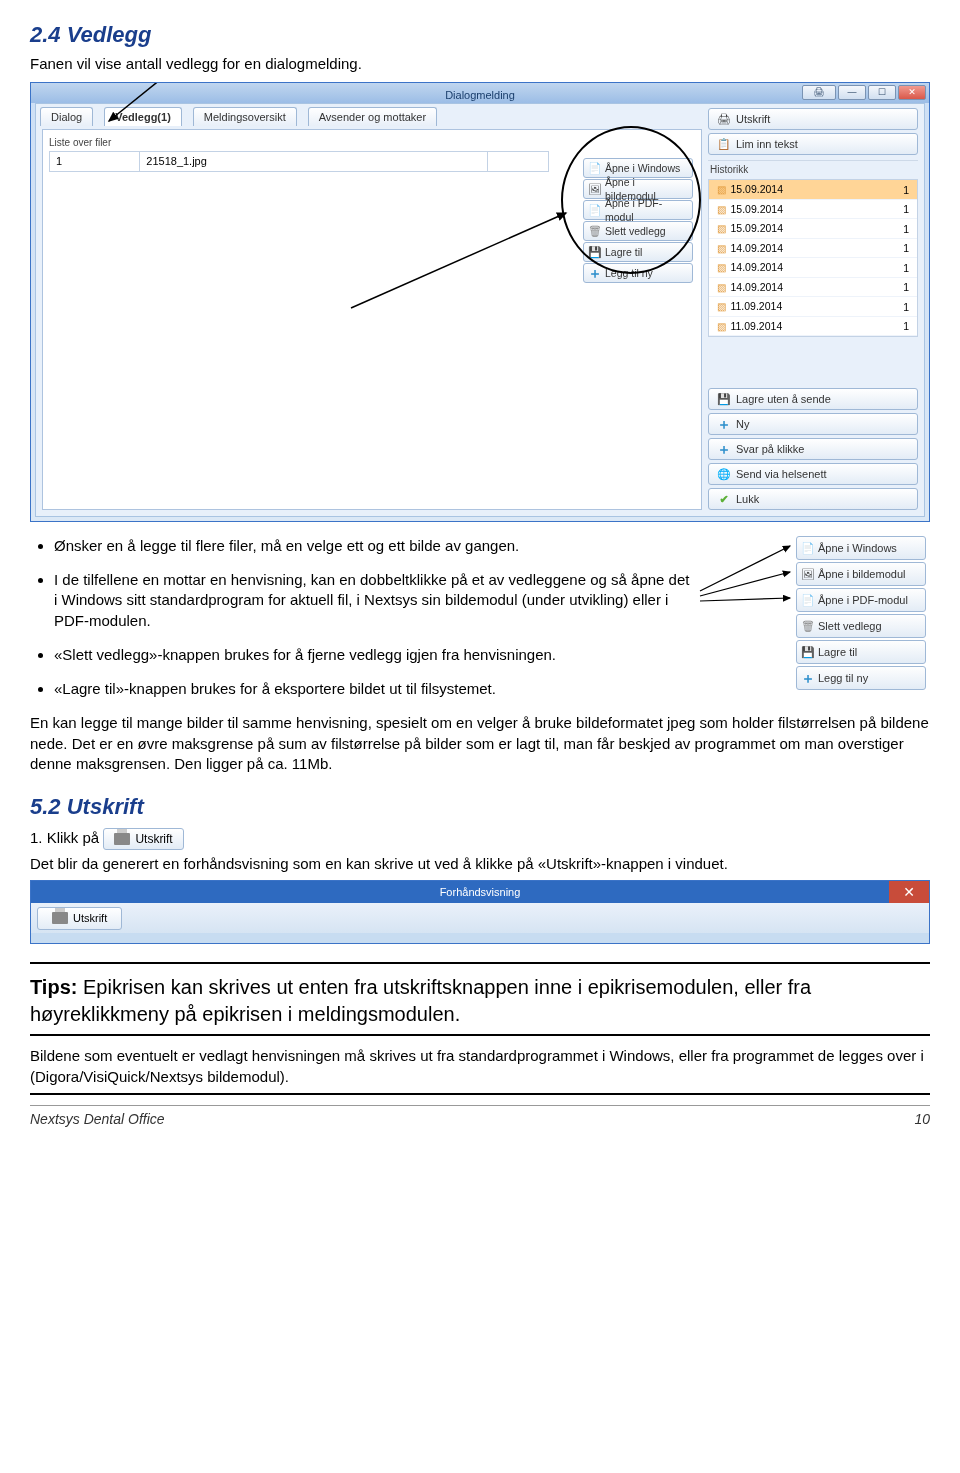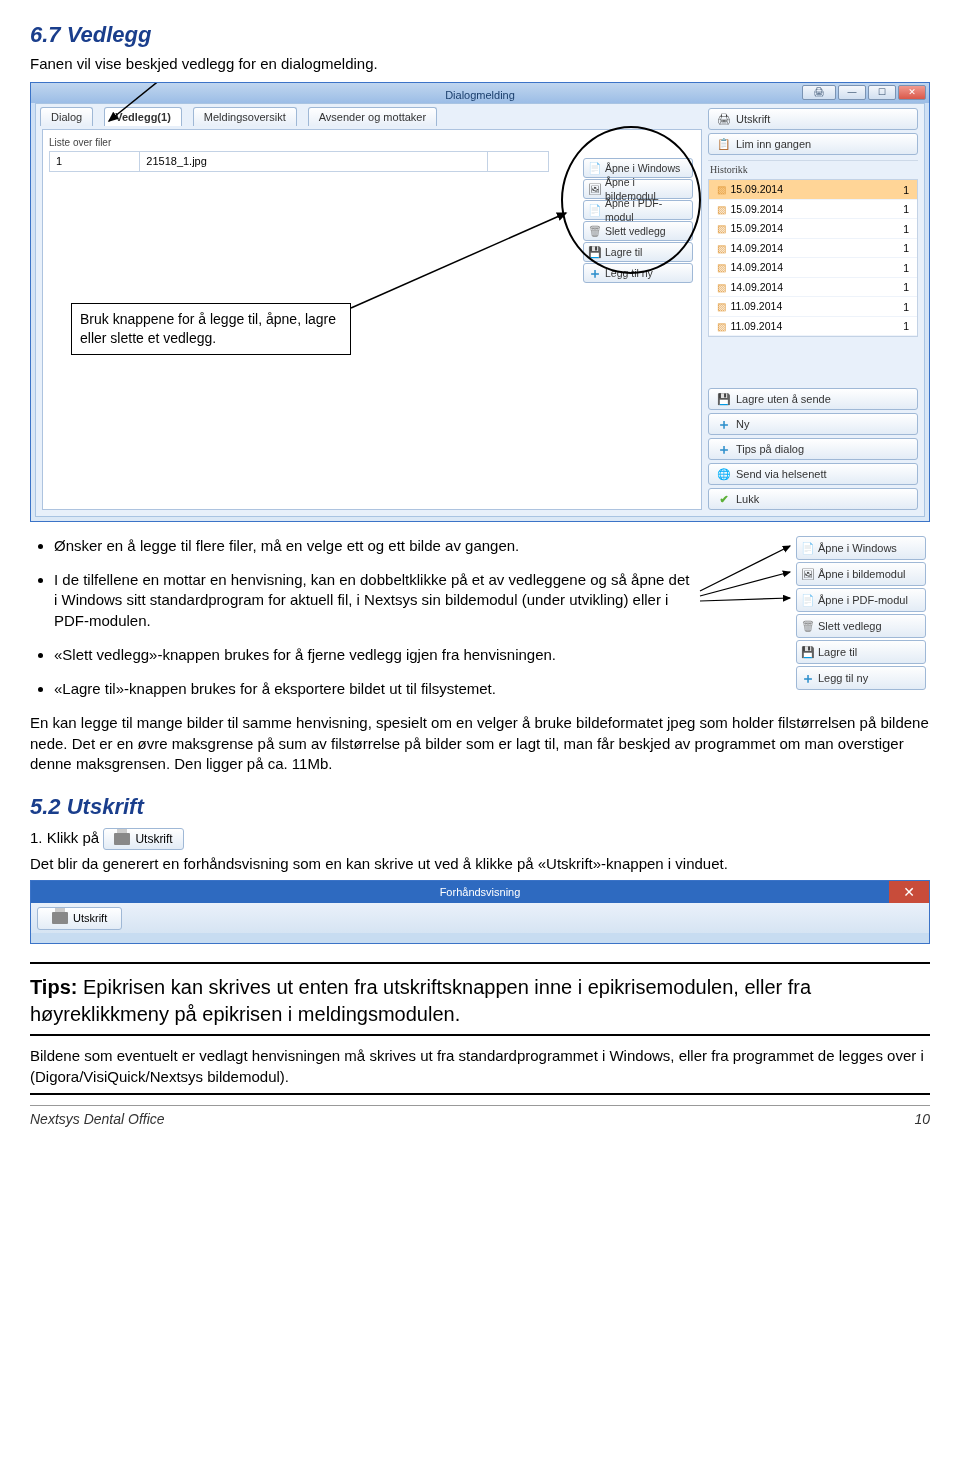--- a/index.html
+++ b/index.html
@@ -104,21 +104,21 @@
     position:absolute; top:4px; right:6px; bottom:6px; width:210px;
     display:flex; flex-direction:column; gap:3px;
   }
   .rbtn {
     height:22px; border:1px solid #9fb8d6; border-radius:3px;
     background:linear-gradient(#fff,#e3ecf6);
     display:flex; align-items:center; gap:5px; padding:0 8px;
     font-size:11px; color:#333;
   }
   .rbtn .ic{width:14px;height:14px;display:flex;align-items:center;justify-content:center;}
-  .hist-head{font-size:10px;color:#444;padding:2px 2px 0 2px;border-top:1px solid #cdd9e8;margin-top:2px;font-family:Liberation Serif, serif;}
+  .hist-head{font-size:10px;color:#444;padding:2px 2px 0 2px;border-top:1px solid #cdd9e8;margin-top:2px;}
   .hist-list{border:1px solid #c3d2e5;background:#fff;}
   .hist-row{display:flex;justify-content:space-between;padding:2px 8px;font-size:10.5px;border-bottom:1px solid #eef3fa;align-items:center;}
   .hist-row.sel{background:#ffd597;}
   .hist-row .hic{color:#e29a3b;margin-right:4px;font-size:10px;}
   .spacer{flex:1;}
   .callout1 {
     position:absolute; left:40px; top:220px; width:280px;
     background:#fff; border:1px solid #000; padding:6px 8px;
     font-size:14px; font-family:Arial; z-index:5;
   }
@@ -189,22 +189,22 @@
 
   
   .ic.save{color:#5a79c7;}
   .ic.plus{color:#2b8ecb;font-weight:bold;font-size:14px;}
   .ic.trash{color:#888;}
   .ic.check{color:#5cb037;font-weight:bold;}
 </style>
 </head>
 <body>
 
-<div class="h51">6.7  Vedlegg</div>
-<div class="intro">Fanen vil vise beskjed vedlegg for en dialogmelding.</div>
+<div class="h51">2.4  Vedlegg</div>
+<div class="intro">Fanen vil vise antall vedlegg for en dialogmelding.</div>
 
 <div class="win-shot">
   <div class="titlebar">
     <span class="title">Dialogmelding</span>
     <div class="winbtns">
       <div class="winbtn print">🖨</div>
       <div class="winbtn">—</div>
       <div class="winbtn">☐</div>
       <div class="winbtn close">✕</div>
     </div>
@@ -256,21 +256,21 @@
       </div>
     </div>
 
     <div class="rightcol">
       <div class="rbtn">
           <span class="ic">🖨</span>
           <span>Utskrift</span>
         </div>
       <div class="rbtn">
           <span class="ic">📋</span>
-          <span>Lim inn gangen</span>
+          <span>Lim inn tekst</span>
         </div>
       <div class="hist-head">Historikk</div>
       <div class="hist-list">
         <div class="hist-row sel">
             <span><span class="hic">▧</span><span>15.09.2014</span></span>
             <span>1</span>
           </div>
         <div class="hist-row">
             <span><span class="hic">▧</span><span>15.09.2014</span></span>
             <span>1</span>
@@ -304,38 +304,35 @@
       <div class="rbtn">
           <span class="ic save">💾</span>
           <span>Lagre uten å sende</span>
         </div>
       <div class="rbtn">
           <span class="ic plus">＋</span>
           <span>Ny</span>
         </div>
       <div class="rbtn">
           <span class="ic plus">＋</span>
-          <span>Tips på dialog</span>
+          <span>Svar på klikke</span>
         </div>
       <div class="rbtn">
           <span class="ic">🌐</span>
           <span>Send via helsenett</span>
         </div>
       <div class="rbtn">
           <span class="ic check">✔</span>
           <span>Lukk</span>
         </div>
     </div>
   </div>
 
   <div class="ellip" style="left:530px;top:43px;width:140px;height:148px;"></div>
 
-  <div class="callout1">
-    <span>Bruk knappene for å legge til, åpne, lagre eller slette et vedlegg.</span>
-  </div>
 
   <svg class="svg-over">
     <defs>
       <marker id="arr" markerWidth="8" markerHeight="8" refX="6" refY="3" orient="auto">
         <path d="M0,0 L7,3 L0,6 Z" fill="#000"></path>
       </marker>
     </defs>
 
     <line x1="135" y1="-8" x2="78" y2="38" stroke="#000" stroke-width="1.5" marker-end="url(#arr)"></line>
 

